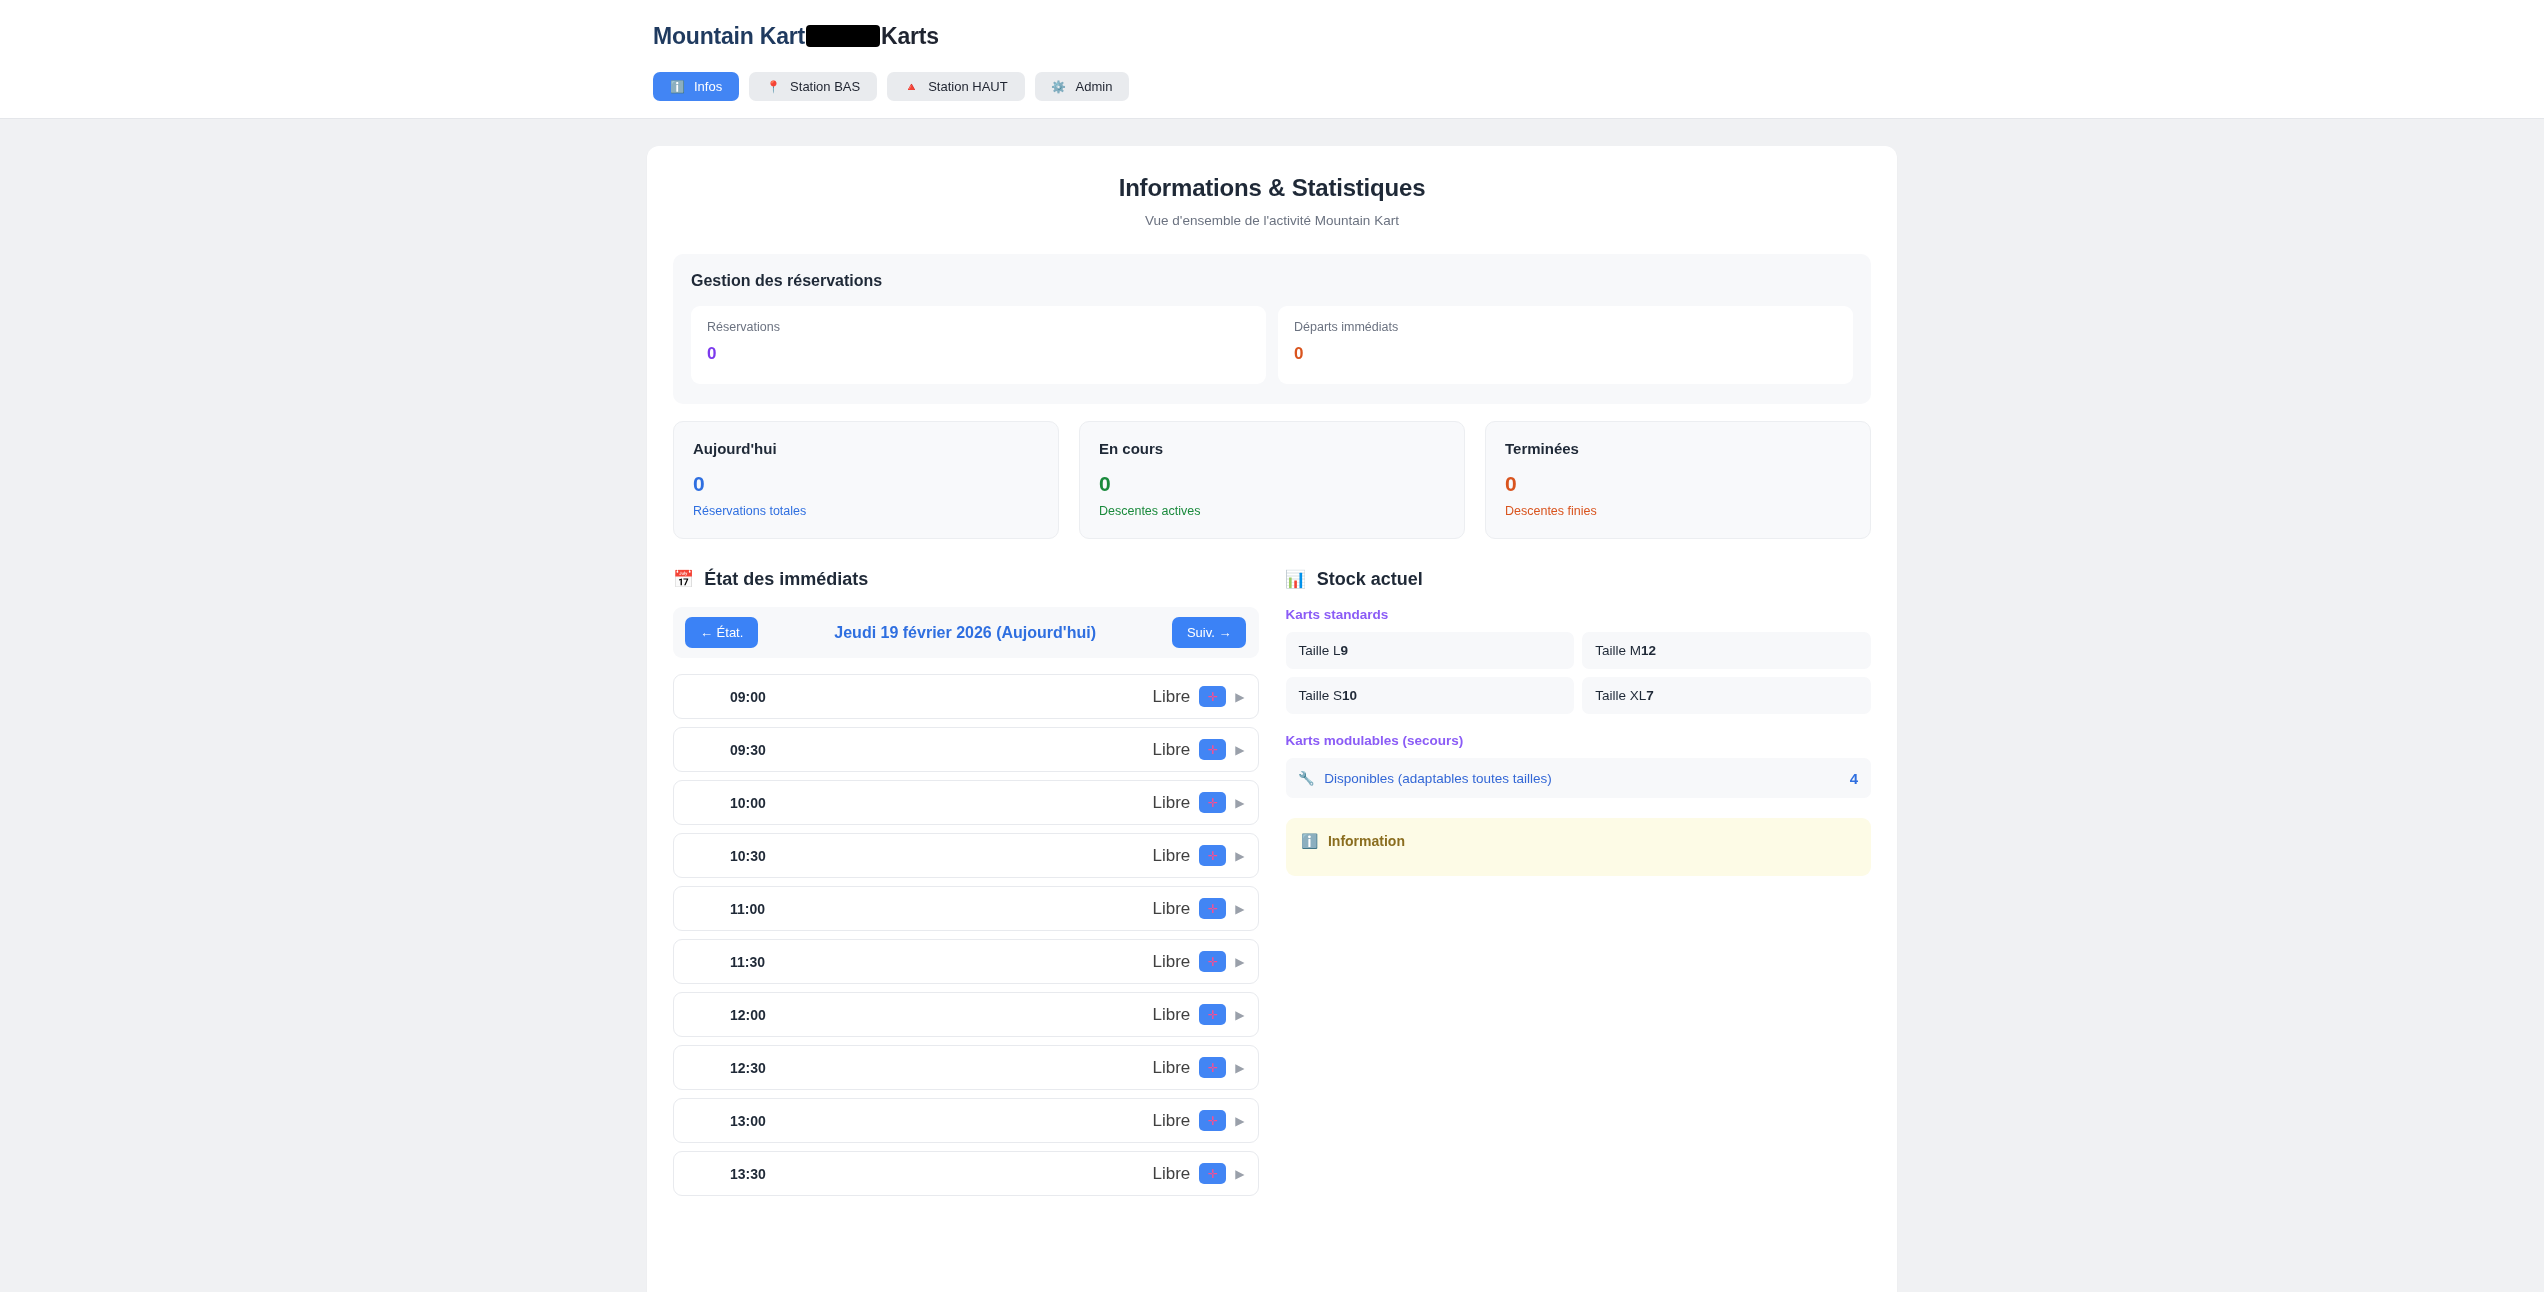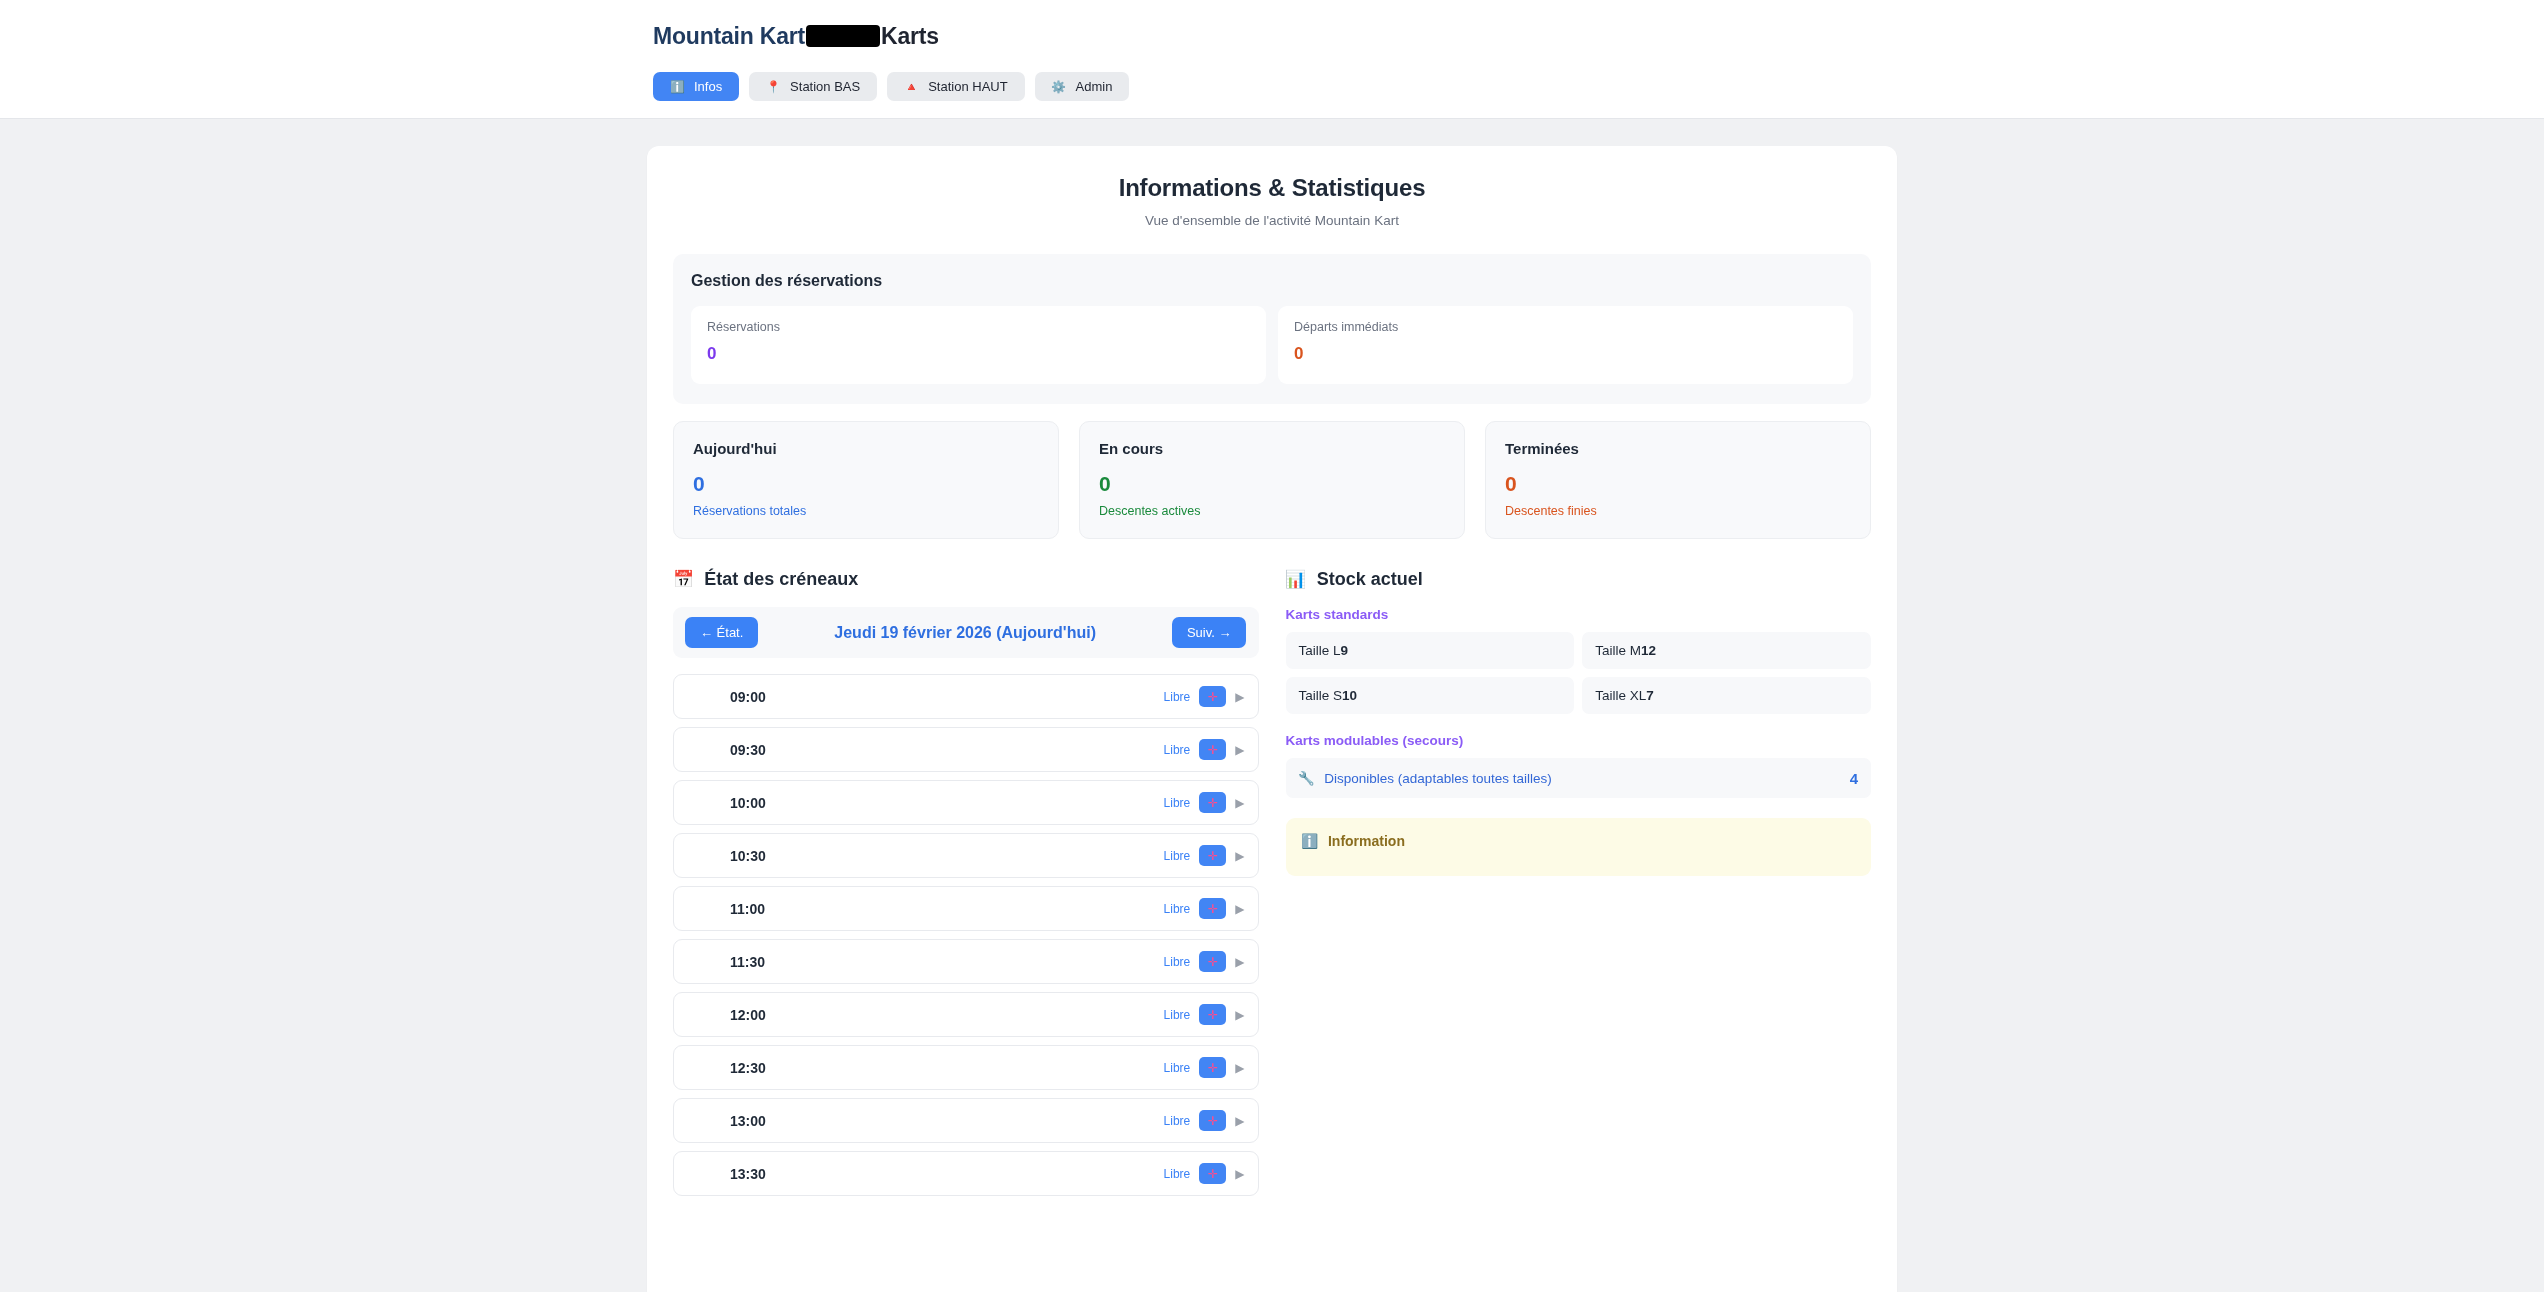--- a/index.html
+++ b/index.html
@@ -282,22 +282,22 @@
     font-weight: bold;
     color: #1f2937;
     margin-left: 40px;
   }
   .slot-right {
     display: flex;
     align-items: center;
     gap: 9px;
   }
   .slot-status {
-    font-size: 12px;
-    color: #3b82f6;
+    font-size: 17px;
+    color: #404040;
   }
   .slot-add {
     width: 27px;
     height: 21px;
     border-radius: 5px;
     background: #4285f4;
     border: none;
     color: #ff4d8d;
     font-size: 12px;
     line-height: 1;
@@ -452,21 +452,21 @@
           <div class="stat-card-value" style="color:#d9541e">0</div>
           <div class="stat-card-sub" style="color:#d9541e">Descentes finies</div>
         </div>
       </div>
 
     <div class="cols">
 
       <div>
         <div class="section-head">
           <span class="sec-ico">📅</span>
-          <span>État des créneaux</span>
+          <span>État des immédiats</span>
         </div>
         <div class="date-nav">
           <button class="nav-btn">← État.</button>
           <span class="date-label">Jeudi 19 février 2026 (Aujourd'hui)</span>
           <button class="nav-btn">Suiv. →</button>
         </div>
         <div class="slot-list" id="slot-list">
             <div class="slot-row">
               <span class="slot-time">09:00</span>
               <span class="slot-right">

